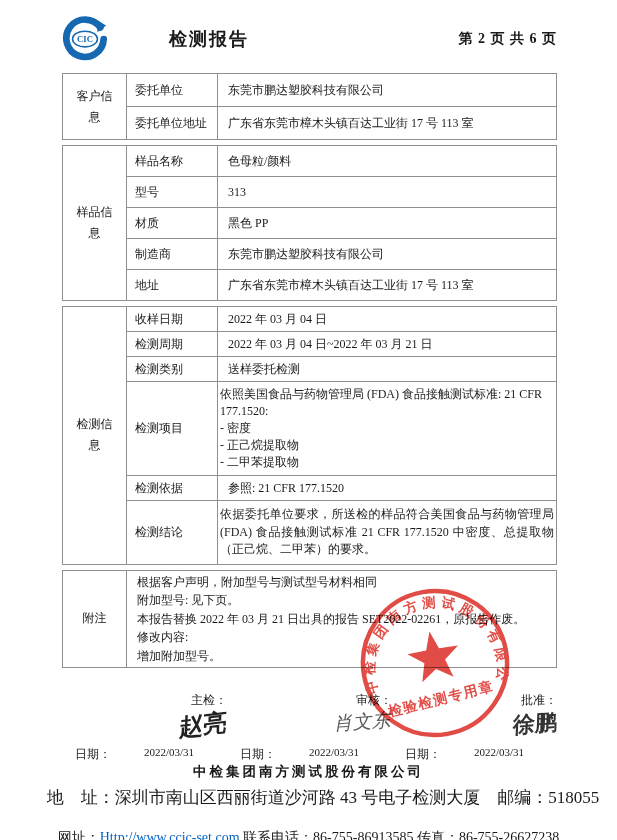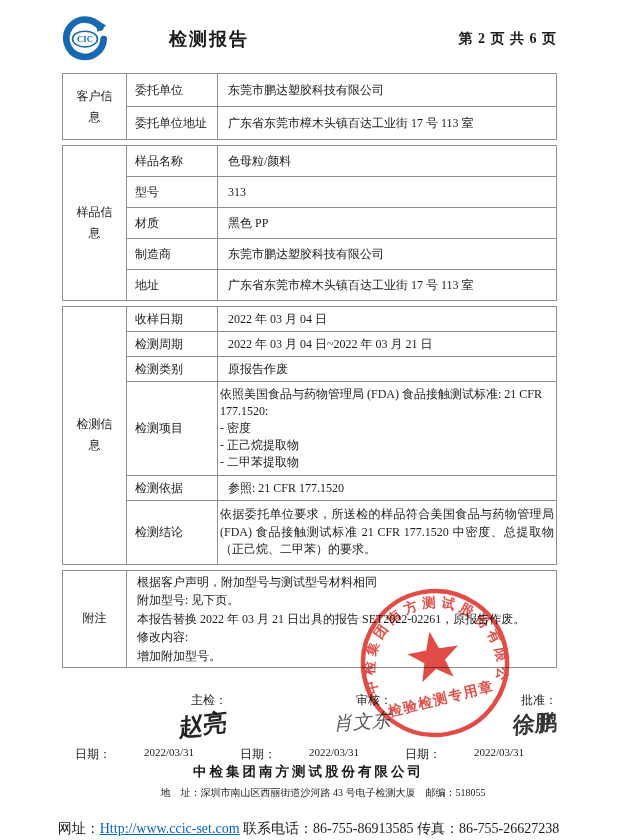--- a/index.html
+++ b/index.html
@@ -44,21 +44,21 @@
   .sig-name.app { font-size:22px; color:#333; transform:rotate(-5deg) skewX(-7deg); }
   .date-val { font-size:11px; }
 
   
   .stamp { position:absolute; left:350px; top:578px; width:170px; height:170px;
            transform:rotate(-10deg); opacity:.88; mix-blend-mode:multiply; pointer-events:none; }
 
   
   .footer { position:absolute; left:0; top:763px; width:617px; text-align:center; }
   .f-company { font-size:13.5px; font-weight:bold; letter-spacing:3px; }
-  .f-line { font-size:10px; margin-top:5px;margin-left:29px; }
+  .f-line { font-size:17px; margin-top:5px;margin-left:29px; }
   .f-line2 { font-size:14px; margin-top:20px; }
   .f-url { text-decoration:underline; }
 </style>
 </head>
 <body>
 
 <div class="page">
 
   <div class="header">
     <svg class="logo" viewBox="0 0 48 48">
@@ -119,21 +119,21 @@
         <td class="sec" rowspan="6">检测信息</td>
         <td class="fld r-s">收样日期</td>
         <td class="val r-s">2022 年 03 月 04 日</td>
       </tr>
       <tr>
         <td class="fld r-s">检测周期</td>
         <td class="val r-s">2022 年 03 月 04 日~2022 年 03 月 21 日</td>
       </tr>
       <tr>
         <td class="fld r-s">检测类别</td>
-        <td class="val r-s">原报告作废</td>
+        <td class="val r-s">送样委托检测</td>
       </tr>
       <tr>
         <td class="fld">检测项目</td>
         <td class="items">
           <div>依照美国食品与药物管理局 (FDA) 食品接触测试标准: 21 CFR</div>
           <div>177.1520:</div>
           <div>- 密度</div>
           <div>- 正己烷提取物</div>
           <div>- 二甲苯提取物</div>
         </td>

